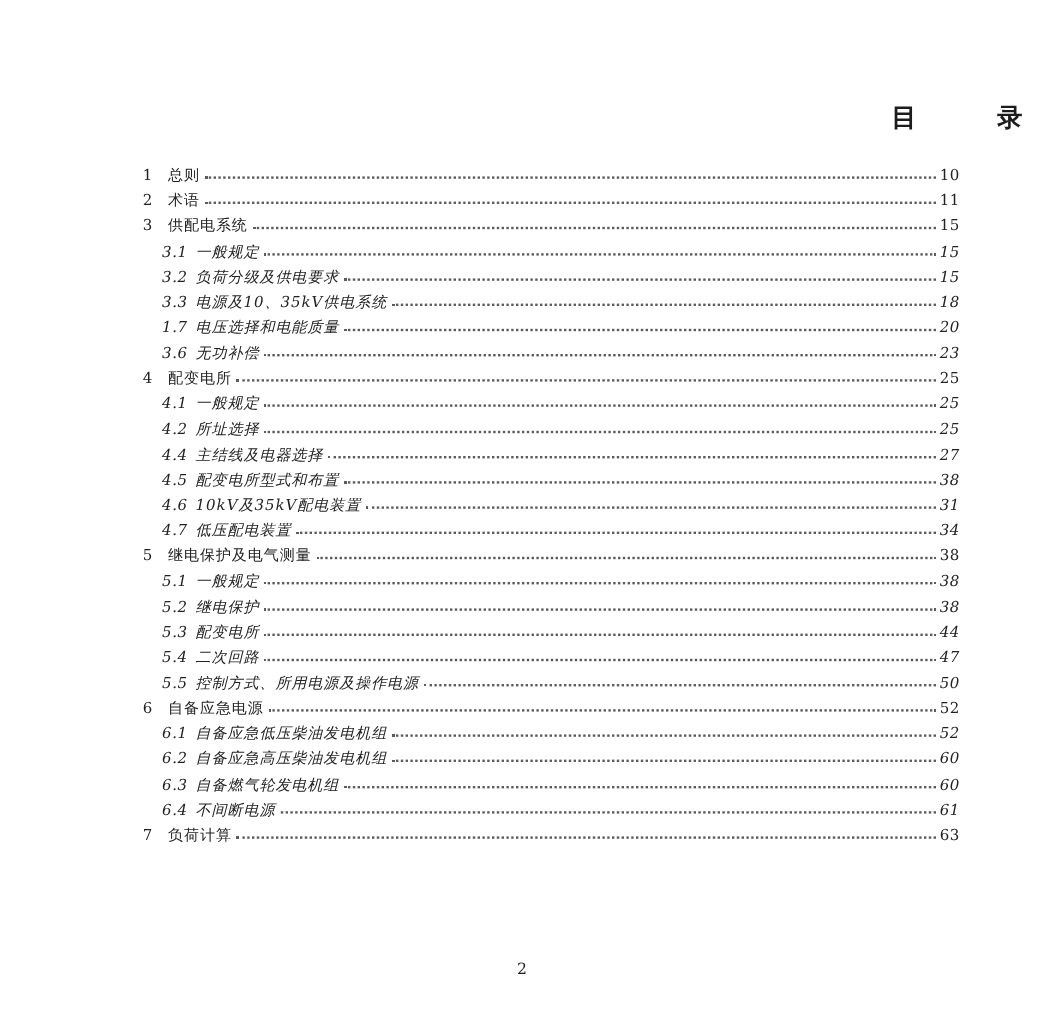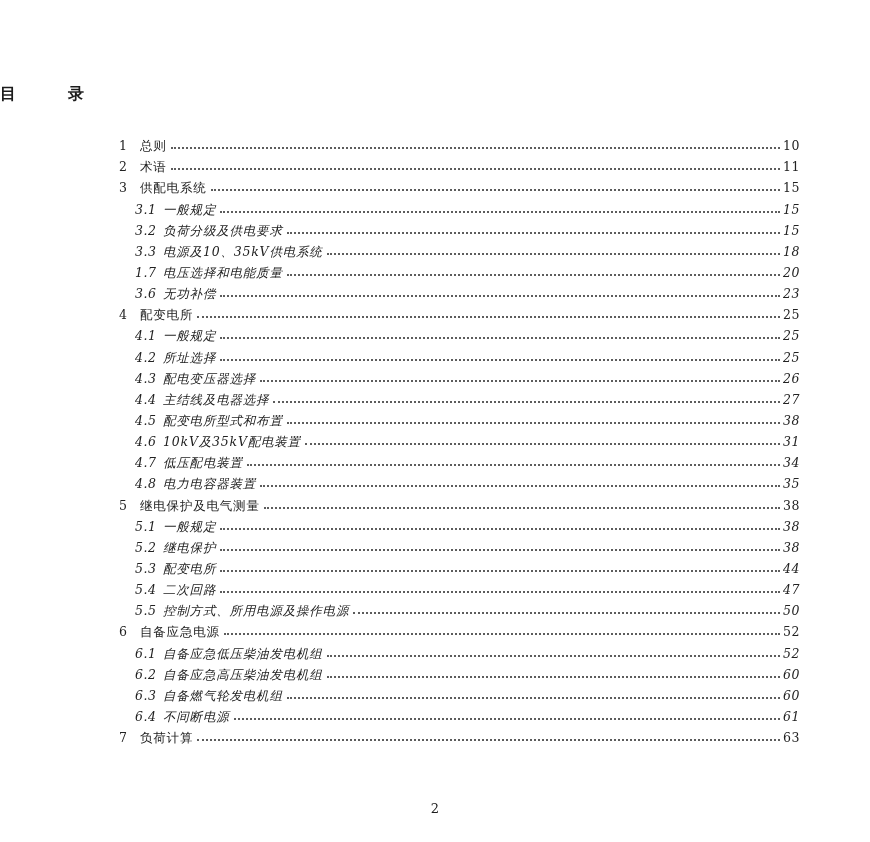--- a/index.html
+++ b/index.html
@@ -13,23 +13,23 @@
     height: 842px;
     background: #ffffff;
     font-family: "DejaVu Serif", "Liberation Serif", serif;
     color: #222222;
     overflow: hidden;
   }
   .doc-title {
     position: absolute;
     top: 84px;
     left: 0;
-    right: 0;
-    text-align: left;
-    font-size: 16px;
+    right: 17px;
+    text-align: right;
+    font-size: 21px;
     font-weight: bold;
     color: #1c1c1c;
     white-space: pre;
     letter-spacing: 1px;
   }
   .toc {
     position: absolute;
     top: 132px;
     left: 119px;
     width: 681px;
@@ -143,26 +143,20 @@
         <span class="leader"></span>
         <span class="pagenum">25</span>
       </div>
       <div class="toc-row lvl2">
         <span class="num">4.2</span>
         <span class="toc-title">所址选择</span>
         <span class="leader"></span>
         <span class="pagenum">25</span>
       </div>
       <div class="toc-row lvl2">
-        <span class="num">4.3</span>
-        <span class="toc-title">配电变压器选择</span>
-        <span class="leader"></span>
-        <span class="pagenum">26</span>
-      </div>
-      <div class="toc-row lvl2">
         <span class="num">4.4</span>
         <span class="toc-title">主结线及电器选择</span>
         <span class="leader"></span>
         <span class="pagenum">27</span>
       </div>
       <div class="toc-row lvl2">
         <span class="num">4.5</span>
         <span class="toc-title">配变电所型式和布置</span>
         <span class="leader"></span>
         <span class="pagenum">38</span>
@@ -172,26 +166,20 @@
         <span class="toc-title">10kV及35kV配电装置</span>
         <span class="leader"></span>
         <span class="pagenum">31</span>
       </div>
       <div class="toc-row lvl2">
         <span class="num">4.7</span>
         <span class="toc-title">低压配电装置</span>
         <span class="leader"></span>
         <span class="pagenum">34</span>
       </div>
-      <div class="toc-row lvl2">
-        <span class="num">4.8</span>
-        <span class="toc-title">电力电容器装置</span>
-        <span class="leader"></span>
-        <span class="pagenum">35</span>
-      </div>
       <div class="toc-row lvl1">
         <span class="num">5</span>
         <span class="toc-title">继电保护及电气测量</span>
         <span class="leader"></span>
         <span class="pagenum">38</span>
       </div>
       <div class="toc-row lvl2">
         <span class="num">5.1</span>
         <span class="toc-title">一般规定</span>
         <span class="leader"></span>

